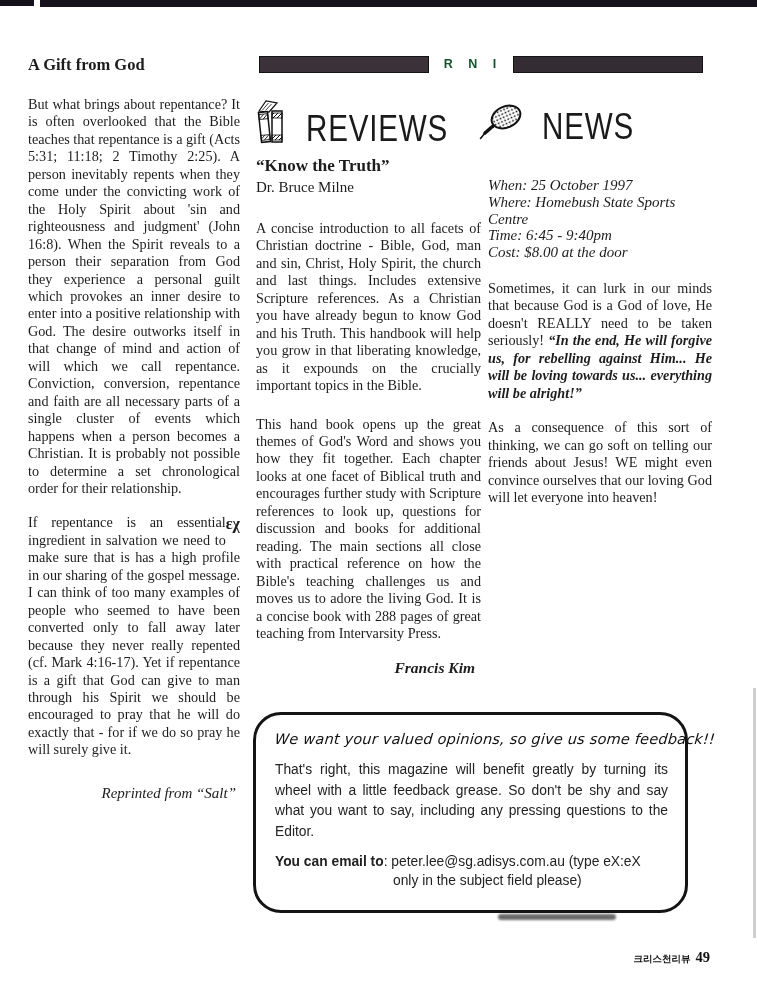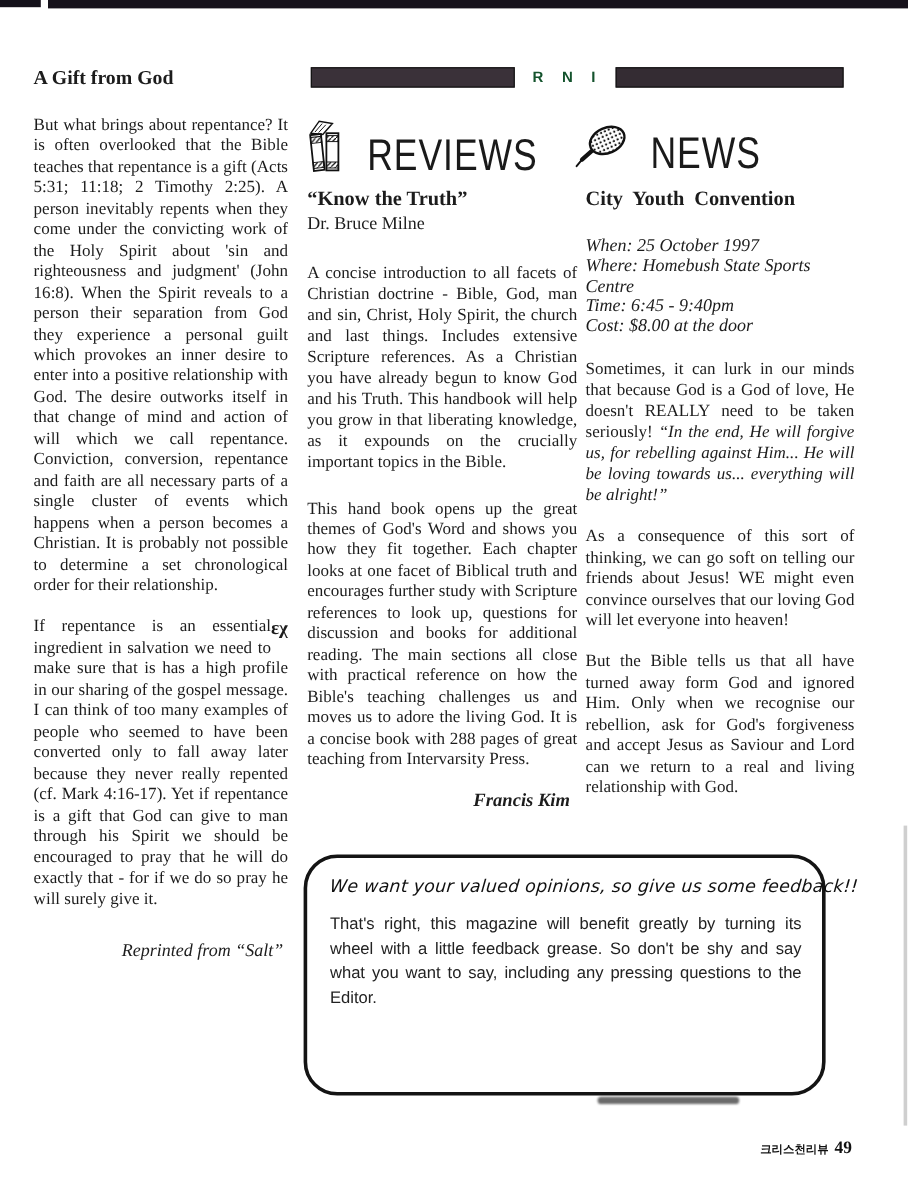--- a/index.html
+++ b/index.html
@@ -46,21 +46,21 @@
   .book-author { font-size:15px; margin:3px 0 0 0; }
   .review-article p.body.first { margin-top:24px; }
   .review-article p.body.second { margin-top:21px; }
   .reviewer { text-align:right; font-style:italic; font-size:15.5px; font-weight:bold; margin-top:13px; padding-right:6px; }
 
   
   .news-article { position:absolute; left:488px; top:156px; width:224px; }
   .event-title { font-size:17px; font-weight:bold; margin:0; word-spacing:4px; }
   .event-details { margin-top:21px; font-style:italic; font-size:15px; line-height:16.8px; }
   .news-article p.body.p1 { margin-top:19px; }
-  .quote { font-style:italic; }
+  .quote { font-style:italic;font-weight:bold; }
 
   
   .feedback-box { position:absolute; left:253px; top:712px; width:435px; height:201px;
                   border:3.5px solid #141414; border-radius:28px; background:#fff;
                   padding:16px 17px 0 19px;
                   font-family:"Liberation Sans", sans-serif; color:#222; }
   .fb-headline { font-family:"DejaVu Sans", sans-serif; font-style:italic; font-size:14.5px;
                  letter-spacing:.2px; transform:skewX(-5deg); transform-origin:left;
                  white-space:nowrap; color:#111; }
   .fb-body  { margin-top:13px; font-size:13.8px; line-height:20.5px; text-align:justify; }
@@ -140,37 +140,38 @@
 
   <div class="review-article">
     <h3 class="book-title">“Know the Truth”</h3>
     <div class="book-author">Dr. Bruce Milne</div>
     <p class="body first">A concise introduction to all facets of Christian doctrine - Bible, God, man and sin, Christ, Holy Spirit, the church and last things.  Includes extensive Scripture references.  As a Christian you have already begun to know God and his Truth.  This handbook will help you grow in that liberating knowledge, as it expounds on the crucially important topics in the Bible.</p>
     <p class="body second">This hand book opens up the great themes of God's Word and shows you how they fit together.  Each chapter looks at one facet of Biblical truth and encourages further study with Scripture references to look up, questions for discussion and books for additional reading.  The main sections all close with practical reference on how the Bible's teaching challenges us and moves us to adore the living God.  It is a concise book with 288 pages of great teaching from Intervarsity Press.</p>
     <div class="reviewer">Francis Kim</div>
   </div>
 
   <div class="news-article">
-    <h3 class="event-title">City Youth Convention</h3>
     <div class="event-details">
       <div>When: 25 October 1997</div>
       <div>Where: Homebush State Sports Centre</div>
       <div>Time: 6:45 - 9:40pm</div>
       <div>Cost: $8.00 at the door</div>
     </div>
     <p class="body p1">
       <span>Sometimes, it can lurk in our minds that because God is a God of love, He doesn't REALLY need to be taken seriously!  </span><span class="quote">“In the end, He will forgive us, for rebelling against Him... He will be loving towards us... everything will be alright!”</span>
     </p>
     <p class="body">As a consequence of this sort of thinking, we can go soft on telling our friends about Jesus!  WE might even convince ourselves that our loving God will let everyone into heaven!</p>
-    <p class="body">But the Bible tells us that all have turned away form God and ignored Him.  Only when we recognise our rebellion, ask for God's forgiveness and accept Jesus as Saviour and Lord can we return to a real and living relationship with God.</p>
   </div>
 
   <div class="feedback-box">
     <div class="fb-headline">We want your valued opinions, so give us some feedback!!</div>
     <div class="fb-body">That's right, this magazine will benefit greatly by turning its wheel with a little feedback grease.  So don't be shy and say what you want to say, including any pressing questions to the Editor.</div>
+    <div class="fb-line">
+      <span class="fb-label">You can email to</span><span>:  peter.lee@sg.adisys.com.au  (type eX:eX only in the subject field please)</span>
+    </div>
   </div>
 
   <div class="footer">
     <span class="footer-magazine">크리스천리뷰</span>
     <span class="footer-page">49</span>
   </div>
 
 </div>
 
 </body></html>

